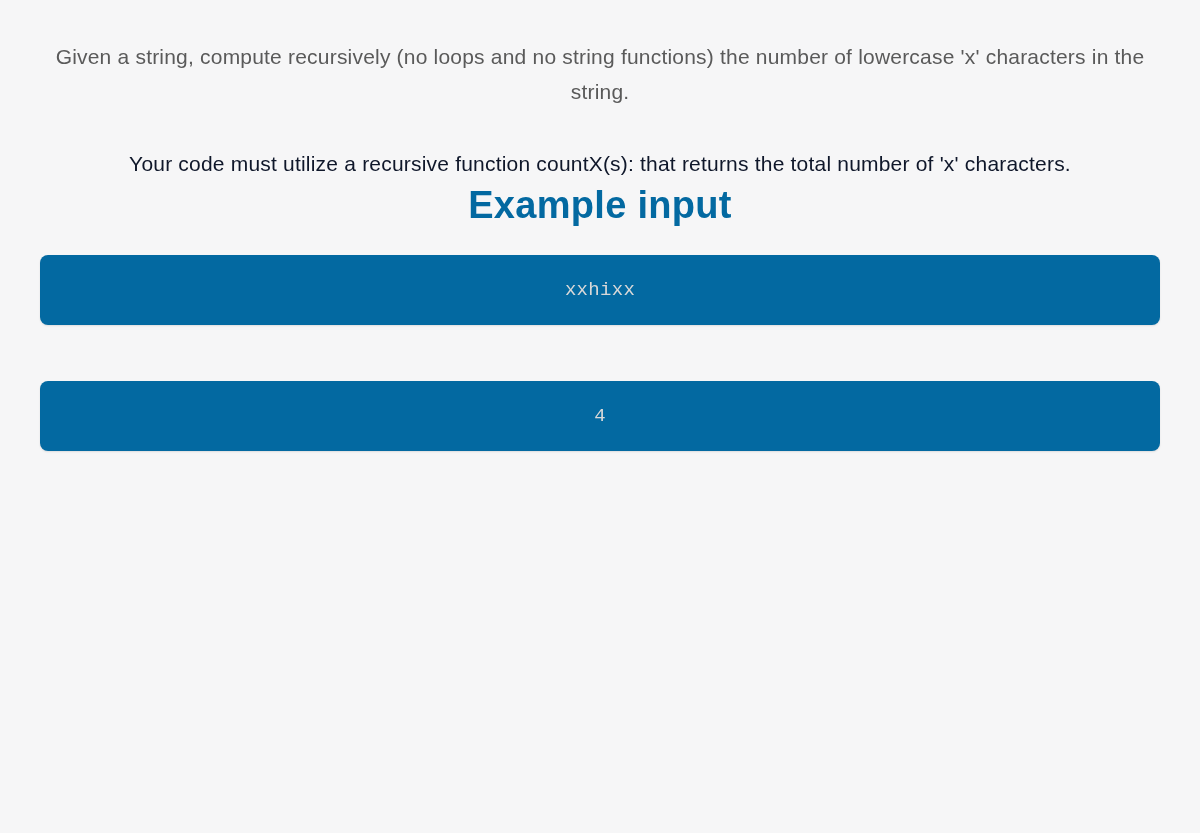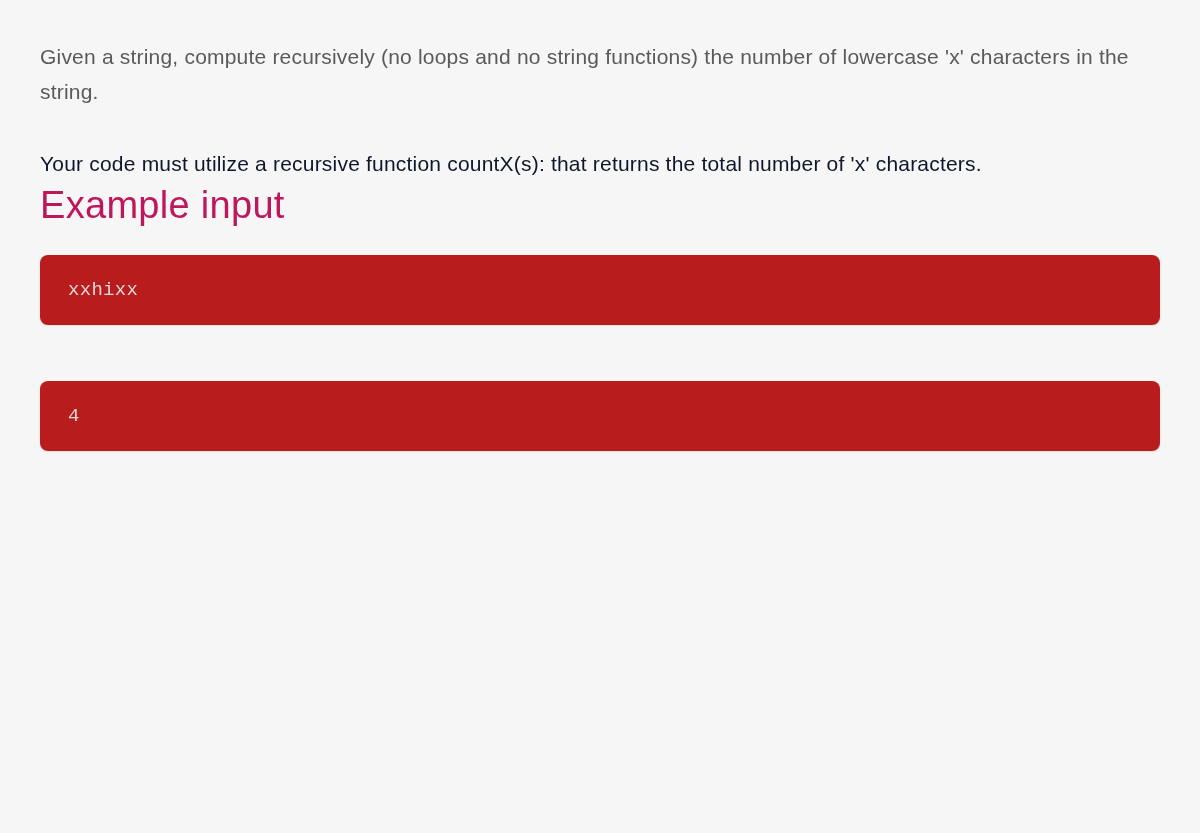--- a/index.html
+++ b/index.html
@@ -10,20 +10,21 @@
     body {
       background-color: #f6f6f7;
       font-family: -apple-system, BlinkMacSystemFont, "Segoe UI", Helvetica, Arial, sans-serif;
       padding: 40px 40px 40px 40px;
       color: #4a4a4a;
       width: 1200px;
       height: 833px;
     }
     .content {
       max-width: 1120px;
+      text-align: center;
     }
     .description {
       font-size: 21px;
       line-height: 1.65;
       color: #5a5a5a;
       margin-bottom: 38px;
       letter-spacing: 0.2px;
     }
     .instruction {
       font-size: 21px;
@@ -46,27 +47,27 @@
     }
     .bullet-item::before {
       content: "•";
       position: absolute;
       left: 2px;
       color: #8a8a8a;
       font-size: 21px;
     }
     .section-heading {
       font-size: 38px;
-      font-weight: 400;
-      color: #be185d;
+      font-weight: 700;
+      color: #0369a1;
       margin-bottom: 28px;
       letter-spacing: 0.3px;
     }
     .code-block {
-      background-color: #b91c1c;
+      background-color: #0369a1;
       border-radius: 8px;
       padding: 24px 28px;
       color: #d8d8d8;
       font-family: "SFMono-Regular", Consolas, "Liberation Mono", Menlo, monospace;
       font-size: 19px;
       margin-bottom: 56px;
       letter-spacing: 0.3px;
       box-shadow: 0 1px 2px rgba(0,0,0,0.1);
     }
     .code-block:last-of-type {

